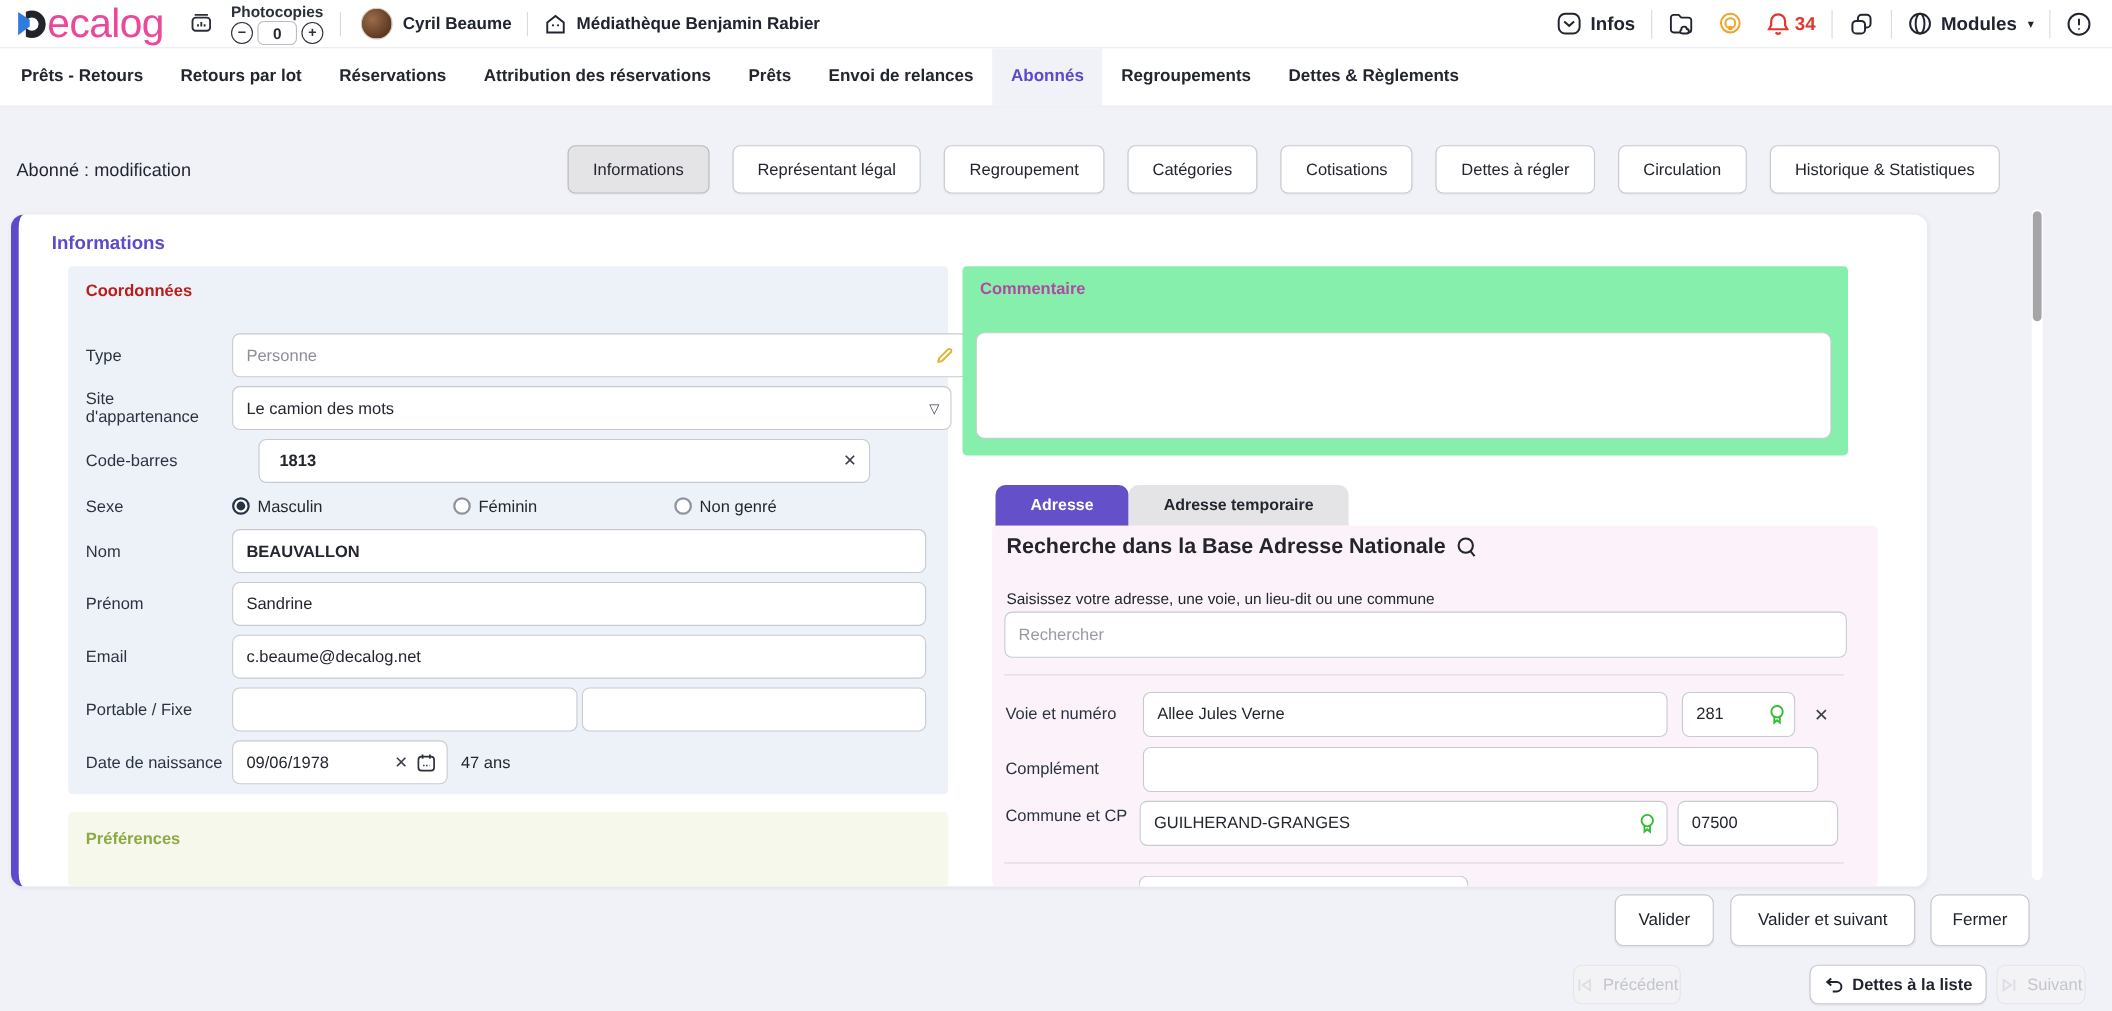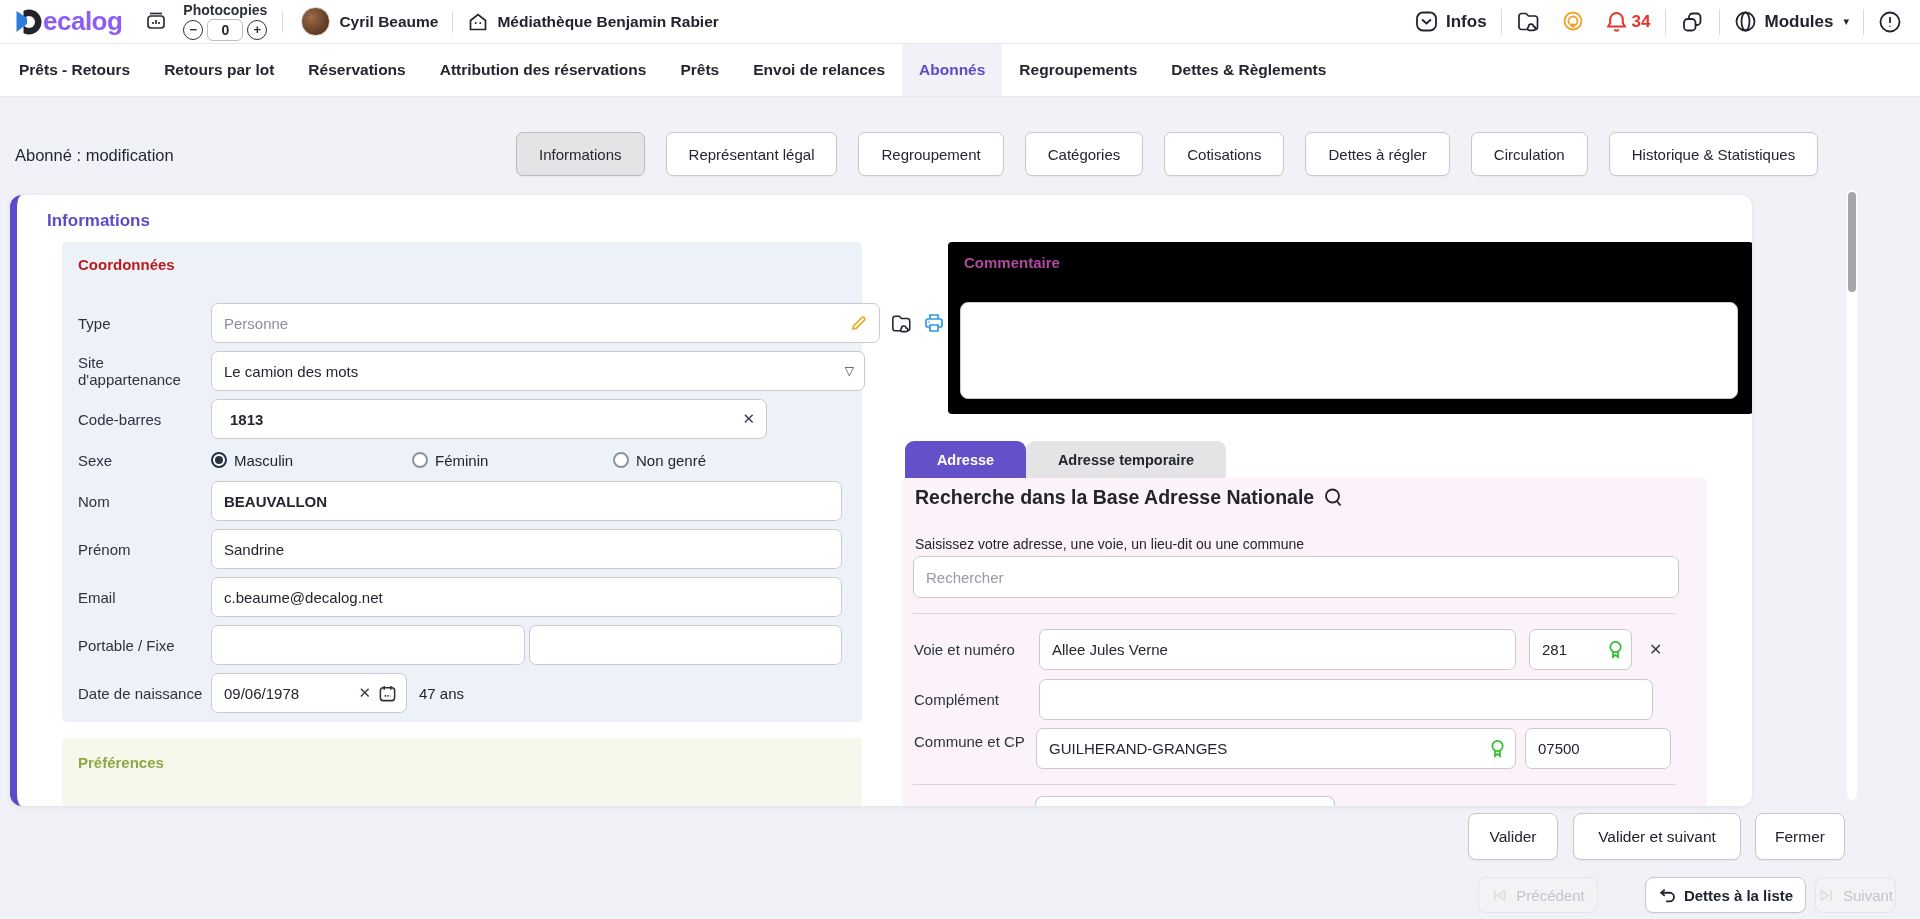--- a/index.html
+++ b/index.html
@@ -5,21 +5,21 @@
   * { box-sizing: border-box; margin: 0; padding: 0; }
   html,body { width:1920px; height:919px; overflow:hidden; }
   body { font-family: "Liberation Sans", sans-serif; background:#F1F2F7; color:#222631; }
   .app { position:relative; width:1920px; height:919px; background:#F1F2F7; }
 
   
   .topbar { position:absolute; top:0; left:0; width:1920px; height:44px; background:#fff;
             border-bottom:1px solid #E6E7EB; display:flex; align-items:center; }
   .logo { display:flex; align-items:center; margin-left:14px; cursor:pointer; }
   .logo svg { display:block; }
-  .logo .logo-text { font-size:26px; font-weight:700; letter-spacing:-0.5px; color:#8b5cf6; margin-left:1px; }
+  .logo .logo-text { font-size:37px; font-weight:400; letter-spacing:-0.5px; color:#ec4899; margin-left:1px; }
   .hicon { display:inline-flex; align-items:center; justify-content:center; }
   .copier { margin-left:22px; }
   .photocopies { margin-left:14px; width:86px; text-align:center; position:relative; top:1px; }
   .ph-label { font-size:14px; font-weight:600; color:#2A2F3A; line-height:13px; }
   .ph-controls { display:flex; align-items:center; justify-content:center; gap:4px; margin-top:2px; }
   .circle-btn { width:20px; height:20px; border-radius:50%; border:1.6px solid #2A2F38; background:#fff;
                 font-size:13px; line-height:16px; font-weight:700; color:#2A2F38; cursor:pointer; display:flex; align-items:center; justify-content:center; padding:0;}
   .ph-count { width:36px; height:22px; border:1px solid #B9BCC4; border-radius:6px; text-align:center;
               font-size:14px; font-weight:700; color:#23262E; font-family:inherit; }
   .vsep { width:1px; height:22px; background:#D8DADF; margin:0 14px; }
@@ -54,40 +54,40 @@
   .card { position:absolute; left:10px; top:195px; width:1742px; height:611px; background:#fff;
           border-radius:12px; border-left:7px solid #5B4AC9; box-shadow:0 1px 5px rgba(30,30,70,.08); overflow:hidden; }
   .card-heading { position:absolute; left:30px; top:16px; font-size:17px; font-weight:800; color:#5B4AC9; }
 
   .panel { position:absolute; border-radius:4px; }
   .panel-coord { left:45px; top:47px; width:800px; height:480px; background:#EDF2F8; padding:14px 20px 0 16px; }
   .panel-title { font-size:15px; font-weight:800; }
   .panel-coord .panel-title { color:#b91c1c; }
   .panel-pref { left:45px; top:543px; width:800px; height:68px; background:#F5F8EB; padding:16px 16px; }
   .panel-pref .panel-title { color:#8EA844; }
-  .panel-comment { left:931px; top:47px; width:805px; height:172px; background:#000000; padding:12px 16px; }
+  .panel-comment { left:858px; top:47px; width:805px; height:172px; background:#86efac; padding:12px 16px; }
   .panel-comment .panel-title { color:#AF4AA0; }
   .comment-box { position:absolute; left:12px; top:60px; width:778px; height:97px; border:1px solid #C9CBD1;
                  border-radius:8px; background:#fff; resize:none; font-family:inherit; font-size:14px; padding:8px; }
 
   .rows { margin-top:30px; }
   .frow { display:flex; align-items:center; margin-bottom:8px; min-height:40px; }
   .frow-label { width:133px; flex-shrink:0; font-size:15px; color:#2B3340; line-height:17px; padding-right:6px; }
   .tbox { height:40px; border:1px solid #C8CAD0; border-radius:7px; background:#fff; font-size:15px;
           color:#23262E; padding:0 12px; font-family:inherit; }
   .tbox::placeholder { color:#9A9AA2; }
   .muted-val { color:#8E9099; }
   .bold-val { font-weight:800; }
   .iwrap { position:relative; display:flex; align-items:center; }
   .in-icon { position:absolute; display:inline-flex; align-items:center; }
   .type-input { width:669px; padding-right:36px; }
   .pencil-pos { right:12px; }
   .site-input { width:654px; padding-right:30px; }
   .ddn { position:absolute; right:11px; font-size:12px; color:#3A3F4A; cursor:pointer; }
-  .code-input { width:556px; padding-left:18px; padding-right:34px; }
+  .code-input { width:556px; padding-left:18px; padding-right:34px;margin-left:24px; }
   .clear-x { position:absolute; right:12px; font-size:15px; color:#3A3F4A; cursor:pointer; }
   .after-icons { display:flex; align-items:center; gap:10px; margin-left:10px; }
   .w-full { width:654px; }
   .phone-input { width:326px; }
   .phone2 { margin-left:4px; width:324px; }
   .birth-input { width:196px; padding-right:58px; }
   .birth-x { right:36px; }
   .birth-cal { right:10px; }
   .age { font-size:15px; color:#23262E; margin-left:12px; }
 
@@ -127,21 +127,21 @@
 
   
   .fbtn { position:absolute; background:#fff; border:1px solid #C6C8CE; border-radius:8px; font-size:15.5px;
           color:#20242C; display:flex; align-items:center; justify-content:center; cursor:pointer;
           box-shadow:0 1px 1px rgba(30,30,60,.05); font-family:inherit; gap:8px; }
   .row1 { top:813px; height:47px; }
   .btn-validate { left:1468px; width:90px; }
   .btn-validate-next { left:1573px; width:168px; }
   .btn-close { left:1755px; width:90px; }
   .row2 { top:877px; height:36px; font-size:15px; }
-  .btn-prev { left:1430px; width:120px;margin-left:48px; }
+  .btn-prev { left:1430px; width:98px; }
   .btn-back { left:1645px; width:161px; font-weight:600; }
   .btn-next { left:1815px; width:81px; }
   .disabled { background:#F3F3F6; border-color:#E4E5E9; color:#C2C5CD; cursor:default; box-shadow:none; }
   .disabled svg { opacity:.45; }
 </style>
 </head>
 <body>
 
 <div class="app">
 

